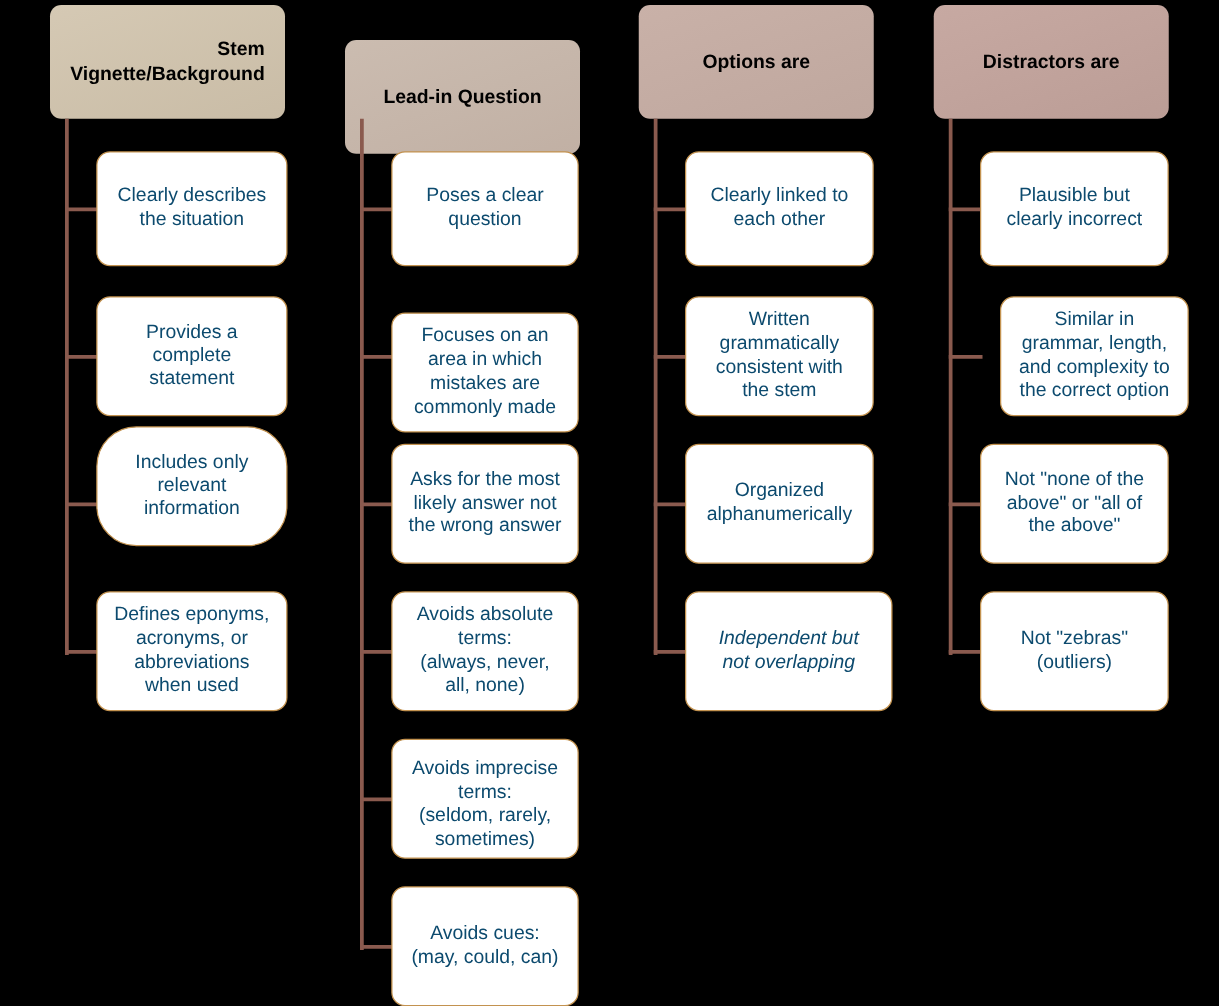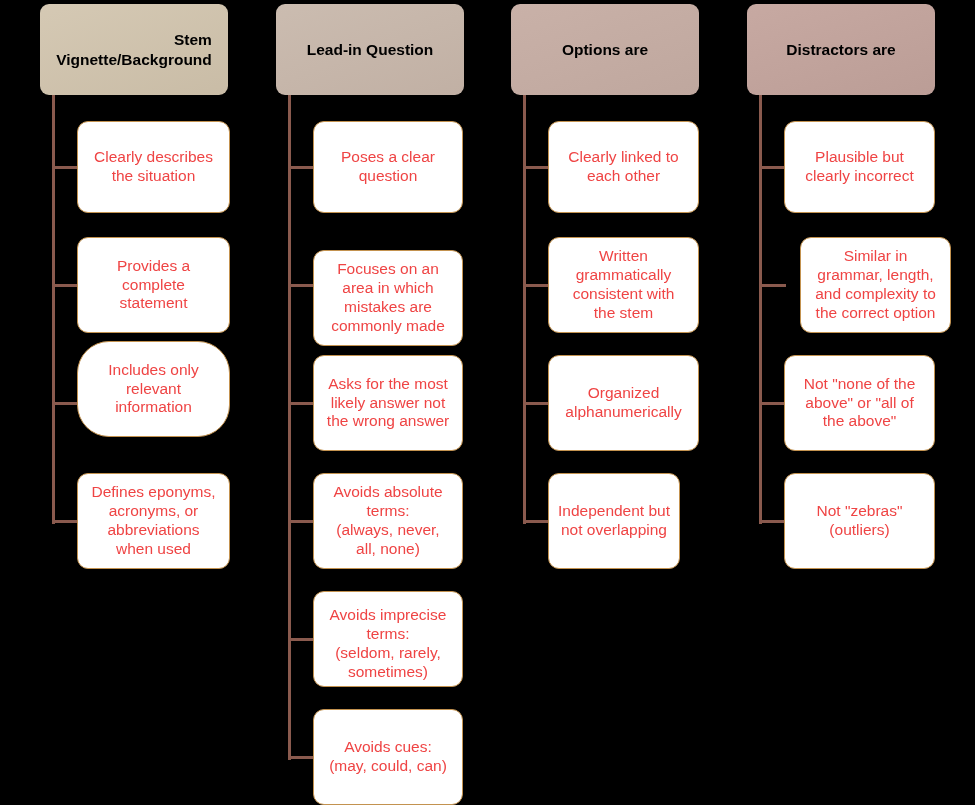--- a/index.html
+++ b/index.html
@@ -61,21 +61,21 @@
     box-sizing: border-box;
     background: #ffffff;
     border: 1.6px solid #c3924f;
     border-radius: 11px;
     display: flex;
     align-items: center;
     justify-content: center;
     text-align: center;
     font-size: 15.5px;
     line-height: 1.22;
-    color: #ef4444;
+    color: #0c4a6e;
     padding: 4px 7px;
   }
   .item-box .txt { display: block; white-space: pre-line; }
 </style>
 </head>
 <body>
 
 <div id="canvas" style="background: rgb(0, 0, 0);">
     <div class="column" style="left: 40px; width: 188px;">
       <div class="header-box" style="background: linear-gradient(160deg, rgb(213, 201, 180) 0%, rgb(201, 188, 166) 100%); text-align: right;">
@@ -104,21 +104,21 @@
       </div>
       <div class="stub" style="top: 520px; width: 27px; background: rgb(138, 90, 78);"></div>
       <div class="item-box" style="left: 37px; width: 153px; top: 473px; height: 96px; background: rgb(255, 255, 255); border-color: rgb(195, 146, 79);">
         <span class="txt">Defines eponyms,
 acronyms, or
 abbreviations
 when used</span>
       </div>
     </div>
     <div class="column" style="left: 276px; width: 188px;">
-      <div class="header-box" style="background: linear-gradient(160deg, rgb(203, 188, 176) 0%, rgb(193, 176, 164) 100%);">
+      <div class="header-box" style="background: linear-gradient(160deg, rgb(203, 188, 176) 0%, rgb(193, 176, 164) 100%); margin-top: 28px;">
         <div>
           <span>Lead-in Question</span>
         </div>
       </div>
       <div class="spine" style="top: 95px; height: 665px; background: rgb(138, 90, 78);"></div>
       <div class="stub" style="top: 166px; width: 27px; background: rgb(138, 90, 78);"></div>
       <div class="item-box" style="left: 37px; width: 150px; top: 121px; height: 92px; background: rgb(255, 255, 255); border-color: rgb(195, 146, 79);">
         <span class="txt">Poses a clear
 question</span>
       </div>
@@ -173,21 +173,21 @@
 grammatically
 consistent with
 the stem</span>
       </div>
       <div class="stub" style="top: 402px; width: 27px; background: rgb(138, 90, 78);"></div>
       <div class="item-box" style="left: 37px; width: 151px; top: 355px; height: 96px; background: rgb(255, 255, 255); border-color: rgb(195, 146, 79);">
         <span class="txt">Organized
 alphanumerically</span>
       </div>
       <div class="stub" style="top: 520px; width: 27px; background: rgb(138, 90, 78);"></div>
-      <div class="item-box" style="left: 37px; width: 132px; top: 473px; height: 96px; background: rgb(255, 255, 255); border-color: rgb(195, 146, 79);">
+      <div class="item-box" style="left: 37px; width: 166px; top: 473px; height: 96px; background: rgb(255, 255, 255); border-color: rgb(195, 146, 79); font-style: italic;">
         <span class="txt">Independent but
 not overlapping</span>
       </div>
     </div>
     <div class="column" style="left: 747px; width: 188px;">
       <div class="header-box" style="background: linear-gradient(160deg, rgb(199, 169, 162) 0%, rgb(187, 157, 150) 100%);">
         <div>
           <span>Distractors are</span>
         </div>
       </div>

